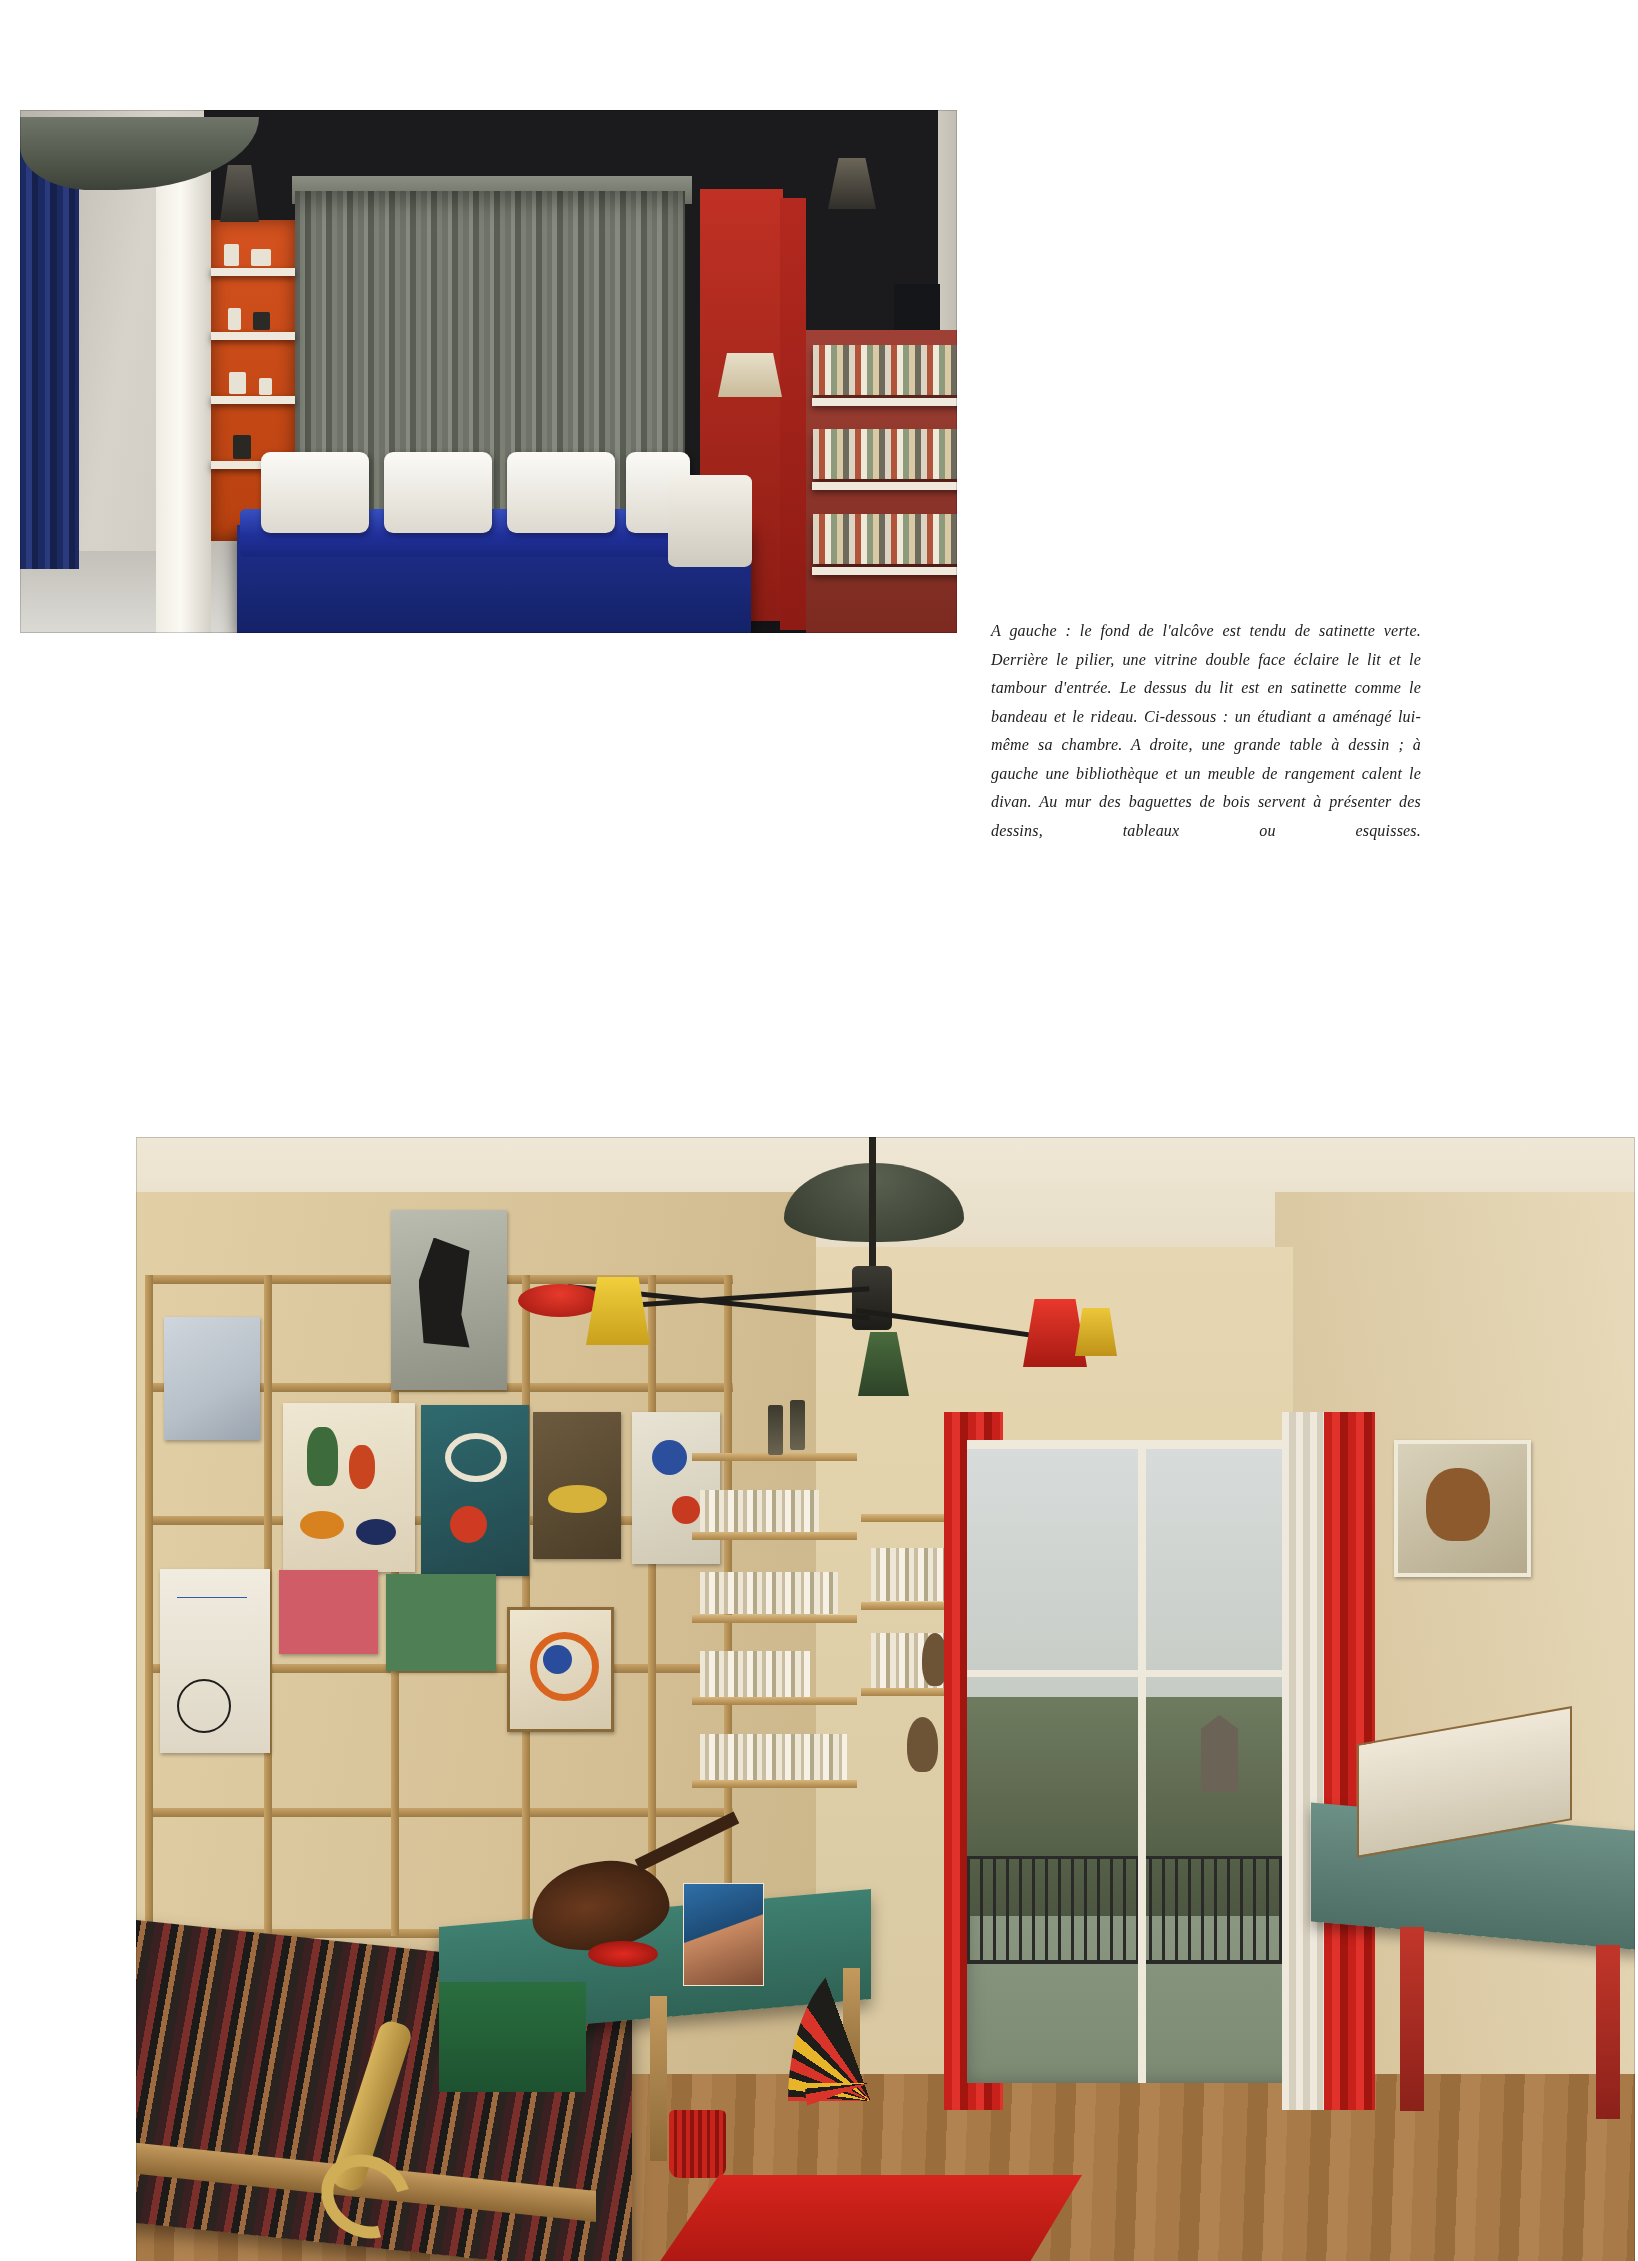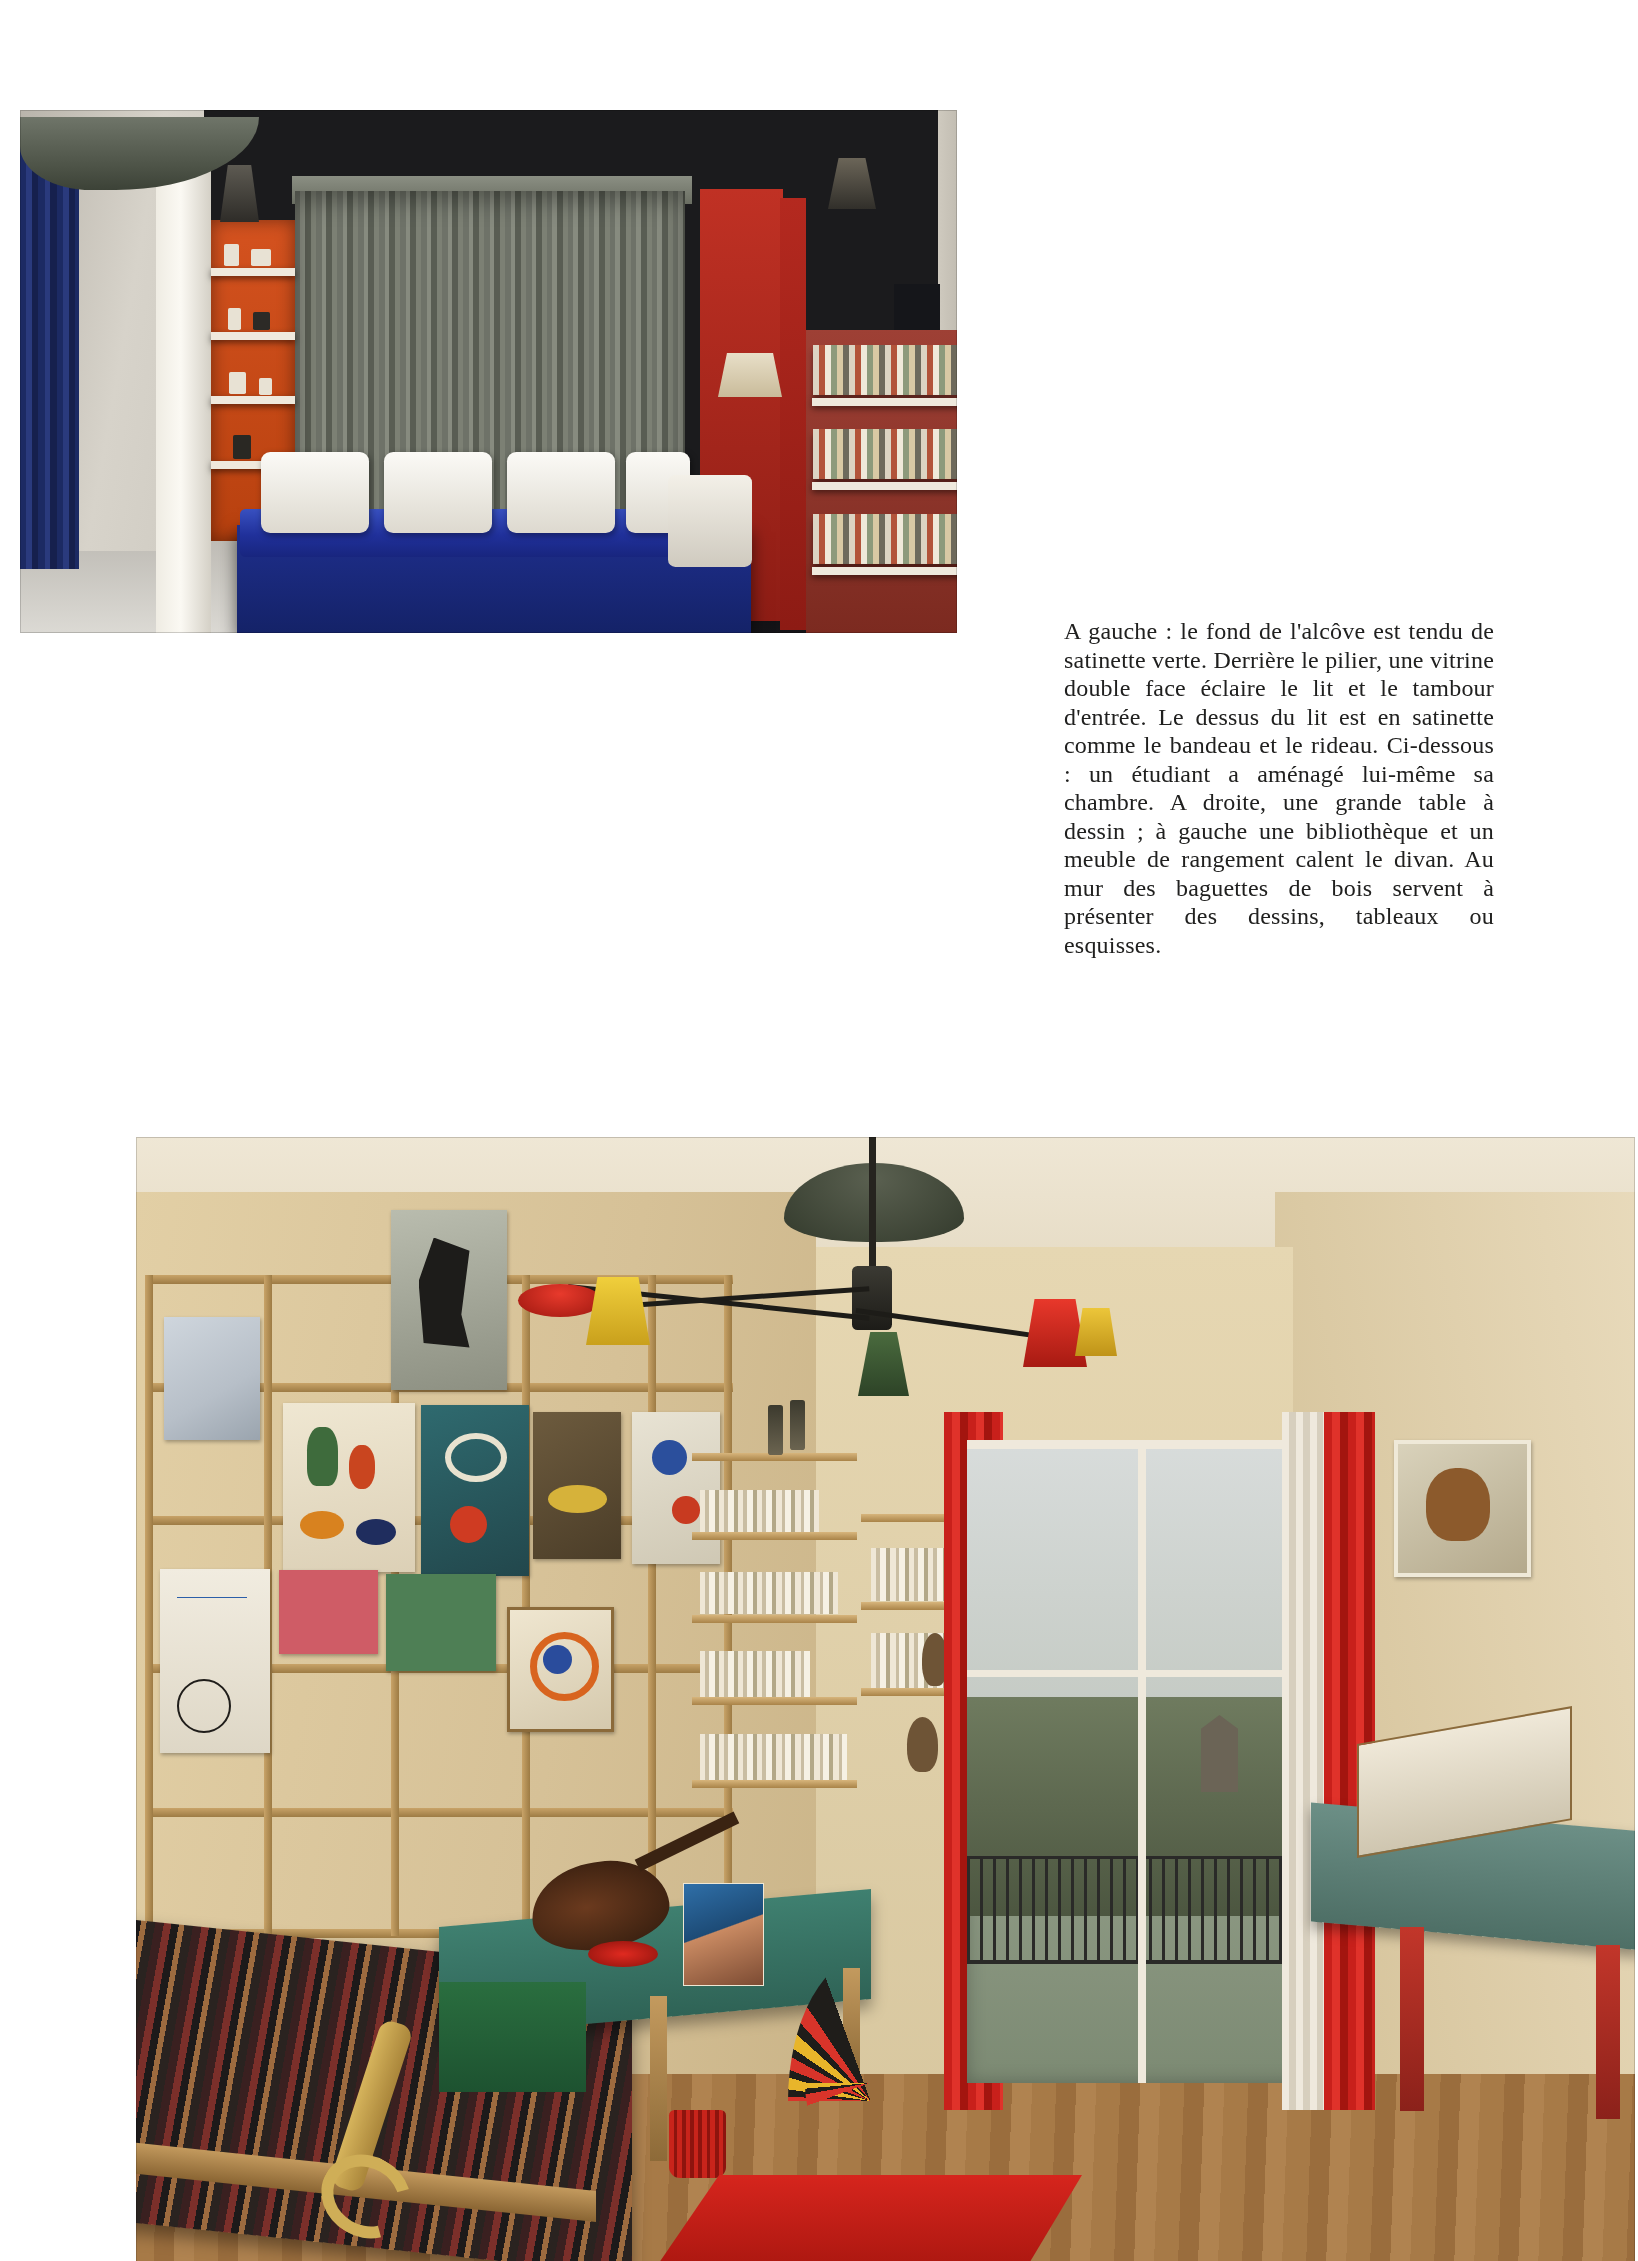--- a/index.html
+++ b/index.html
@@ -150,25 +150,26 @@
   }
   .pt-armrest {
     position: absolute; left: 648px; top: 365px; width: 84px; height: 92px;
     background: linear-gradient(180deg,#f3f0e8,#cfcabf);
     border-radius: 7.3px;
   }
 
   
   .caption {
     position: absolute;
-    left: 1064px;
+    left: 991px;
     top: 617px;
     width: 430px;
     font-family: "Liberation Serif", serif;
-    font-size: 24px;
+    font-style: italic;
+    font-size: 16px;
     line-height: 28.5px;
     color: #20201f;
     text-align: justify;
     text-align-last: justify;
     letter-spacing: 0.2px;
   }
   .caption p { margin: 0; }
 
   
   .photo-bottom {

